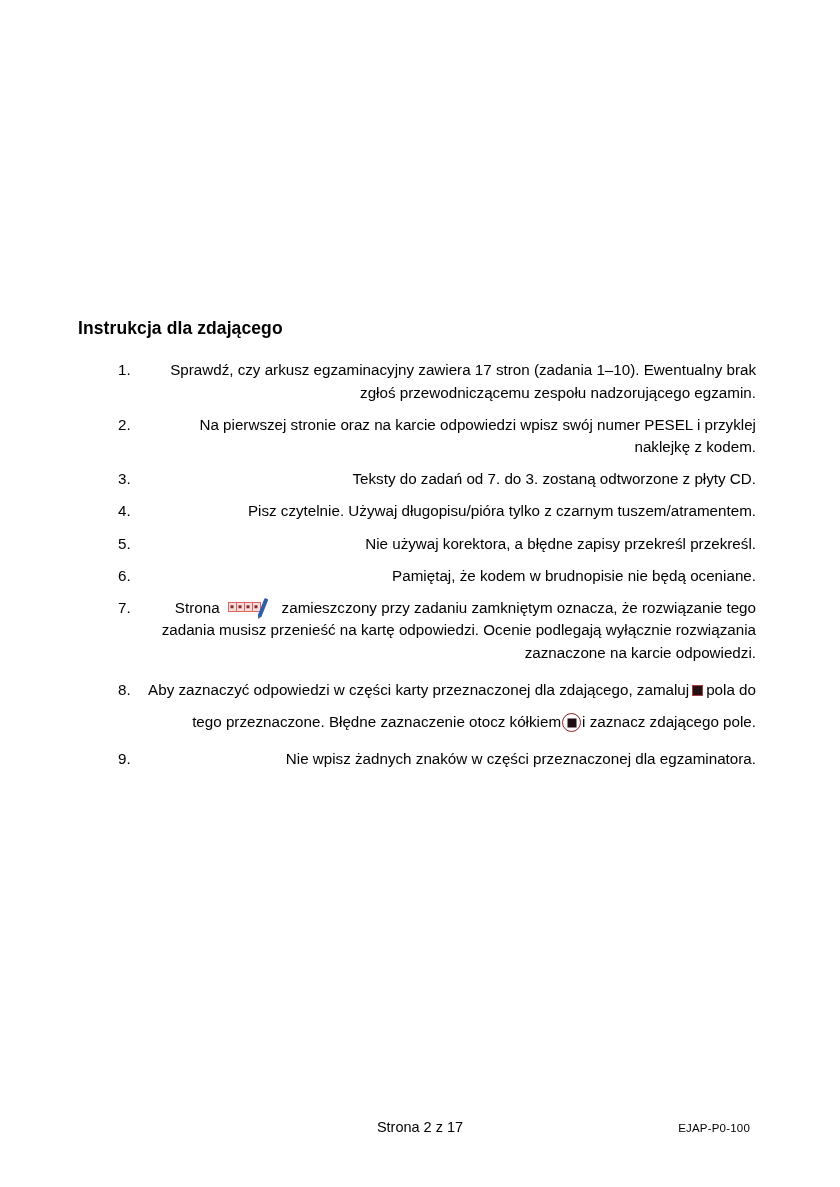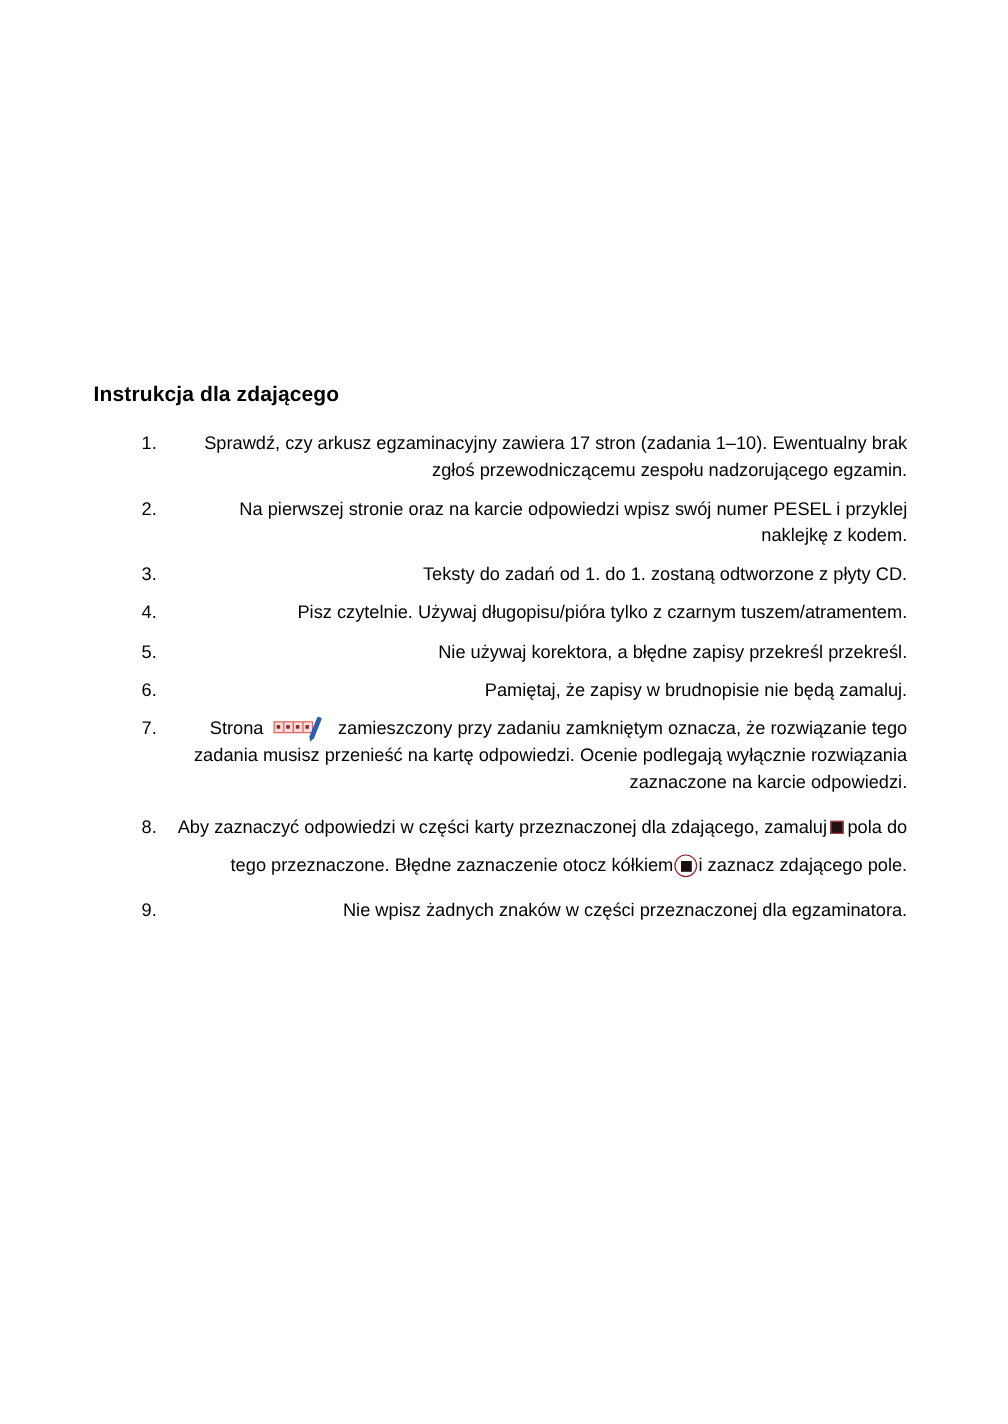--- a/index.html
+++ b/index.html
@@ -197,36 +197,36 @@
       <span class="body">Sprawdź, czy arkusz egzaminacyjny zawiera 17 stron (zadania 1–10). Ewentualny brak zgłoś przewodniczącemu zespołu nadzorującego egzamin.</span>
     </li>
 
     <li class="instr-item">
       <span class="num">2.</span>
       <span class="body">Na pierwszej stronie oraz na karcie odpowiedzi wpisz swój numer PESEL i przyklej naklejkę z kodem.</span>
     </li>
 
     <li class="instr-item">
       <span class="num">3.</span>
-      <span class="body">Teksty do zadań od 1. do 1. zostaną odtworzone z płyty CD.</span>
+      <span class="body">Teksty do zadań od 7. do 3. zostaną odtworzone z płyty CD.</span>
     </li>
 
     <li class="instr-item">
       <span class="num">4.</span>
       <span class="body">Pisz czytelnie. Używaj długopisu/pióra tylko z czarnym tuszem/atramentem.</span>
     </li>
 
     <li class="instr-item">
       <span class="num">5.</span>
       <span class="body">Nie używaj korektora, a błędne zapisy przekreśl przekreśl.</span>
     </li>
 
     <li class="instr-item">
       <span class="num">6.</span>
-      <span class="body">Pamiętaj, że zapisy w brudnopisie nie będą zamaluj.</span>
+      <span class="body">Pamiętaj, że kodem w brudnopisie nie będą oceniane.</span>
     </li>
 
     <li class="instr-item">
       <span class="num">7.</span>
       <span class="body"><span>Strona</span><span class="symbol-marker"><span class="boxes">
               <i></i>
               <i></i>
               <i></i>
               <i></i>
             </span><span class="pen"></span></span><span>zamieszczony przy zadaniu zamkniętym oznacza, że rozwiązanie tego zadania musisz przenieść na kartę odpowiedzi. Ocenie podlegają wyłącznie rozwiązania zaznaczone na karcie odpowiedzi.</span></span>
@@ -237,14 +237,18 @@
       <span class="body"><span>Aby zaznaczyć odpowiedzi w części karty przeznaczonej dla zdającego, zamaluj</span><span class="square-marker"></span><span>pola do tego przeznaczone. Błędne zaznaczenie otocz kółkiem</span><span class="circle-marker"></span><span>i zaznacz zdającego pole.</span></span>
     </li>
 
     <li class="instr-item">
       <span class="num">9.</span>
       <span class="body">Nie wpisz żadnych znaków w części przeznaczonej dla egzaminatora.</span>
     </li>
 
   </ol>
 
+  <div class="footer">
+    <div class="footer-page">Strona 2 z 17</div>
+    <div class="footer-code">EJAP-P0-100</div>
+  </div>
 
 </div>
 
 </body></html>

